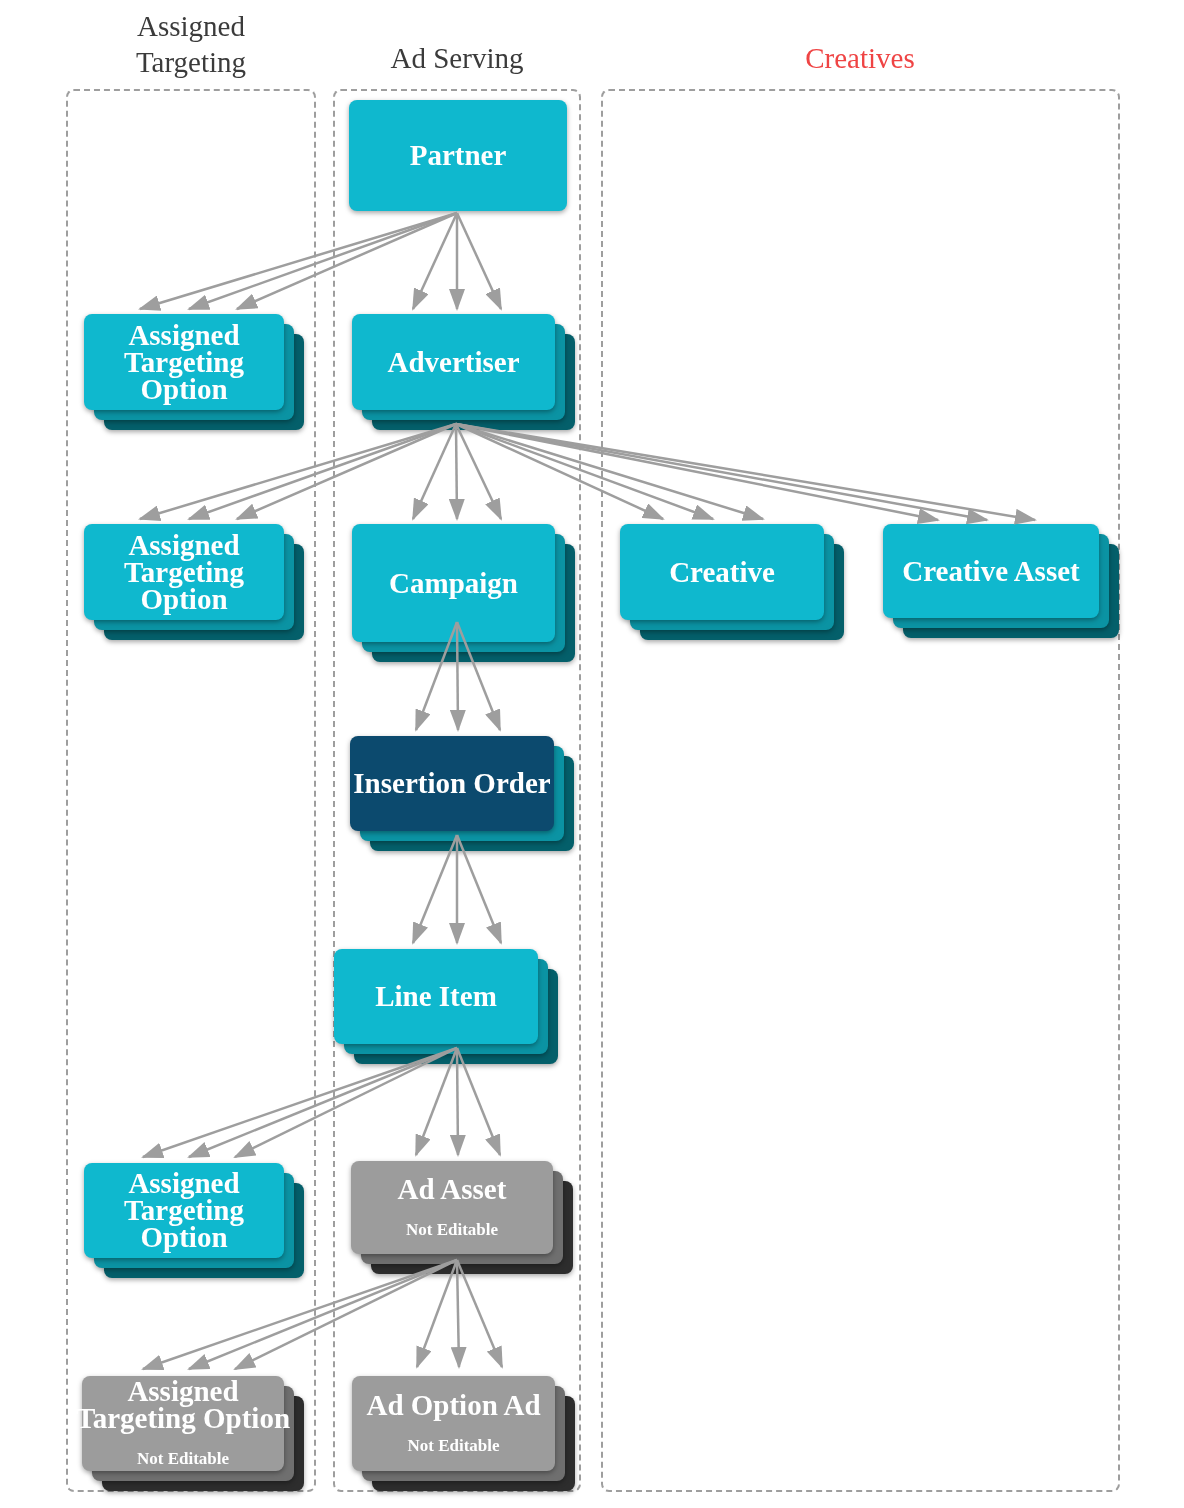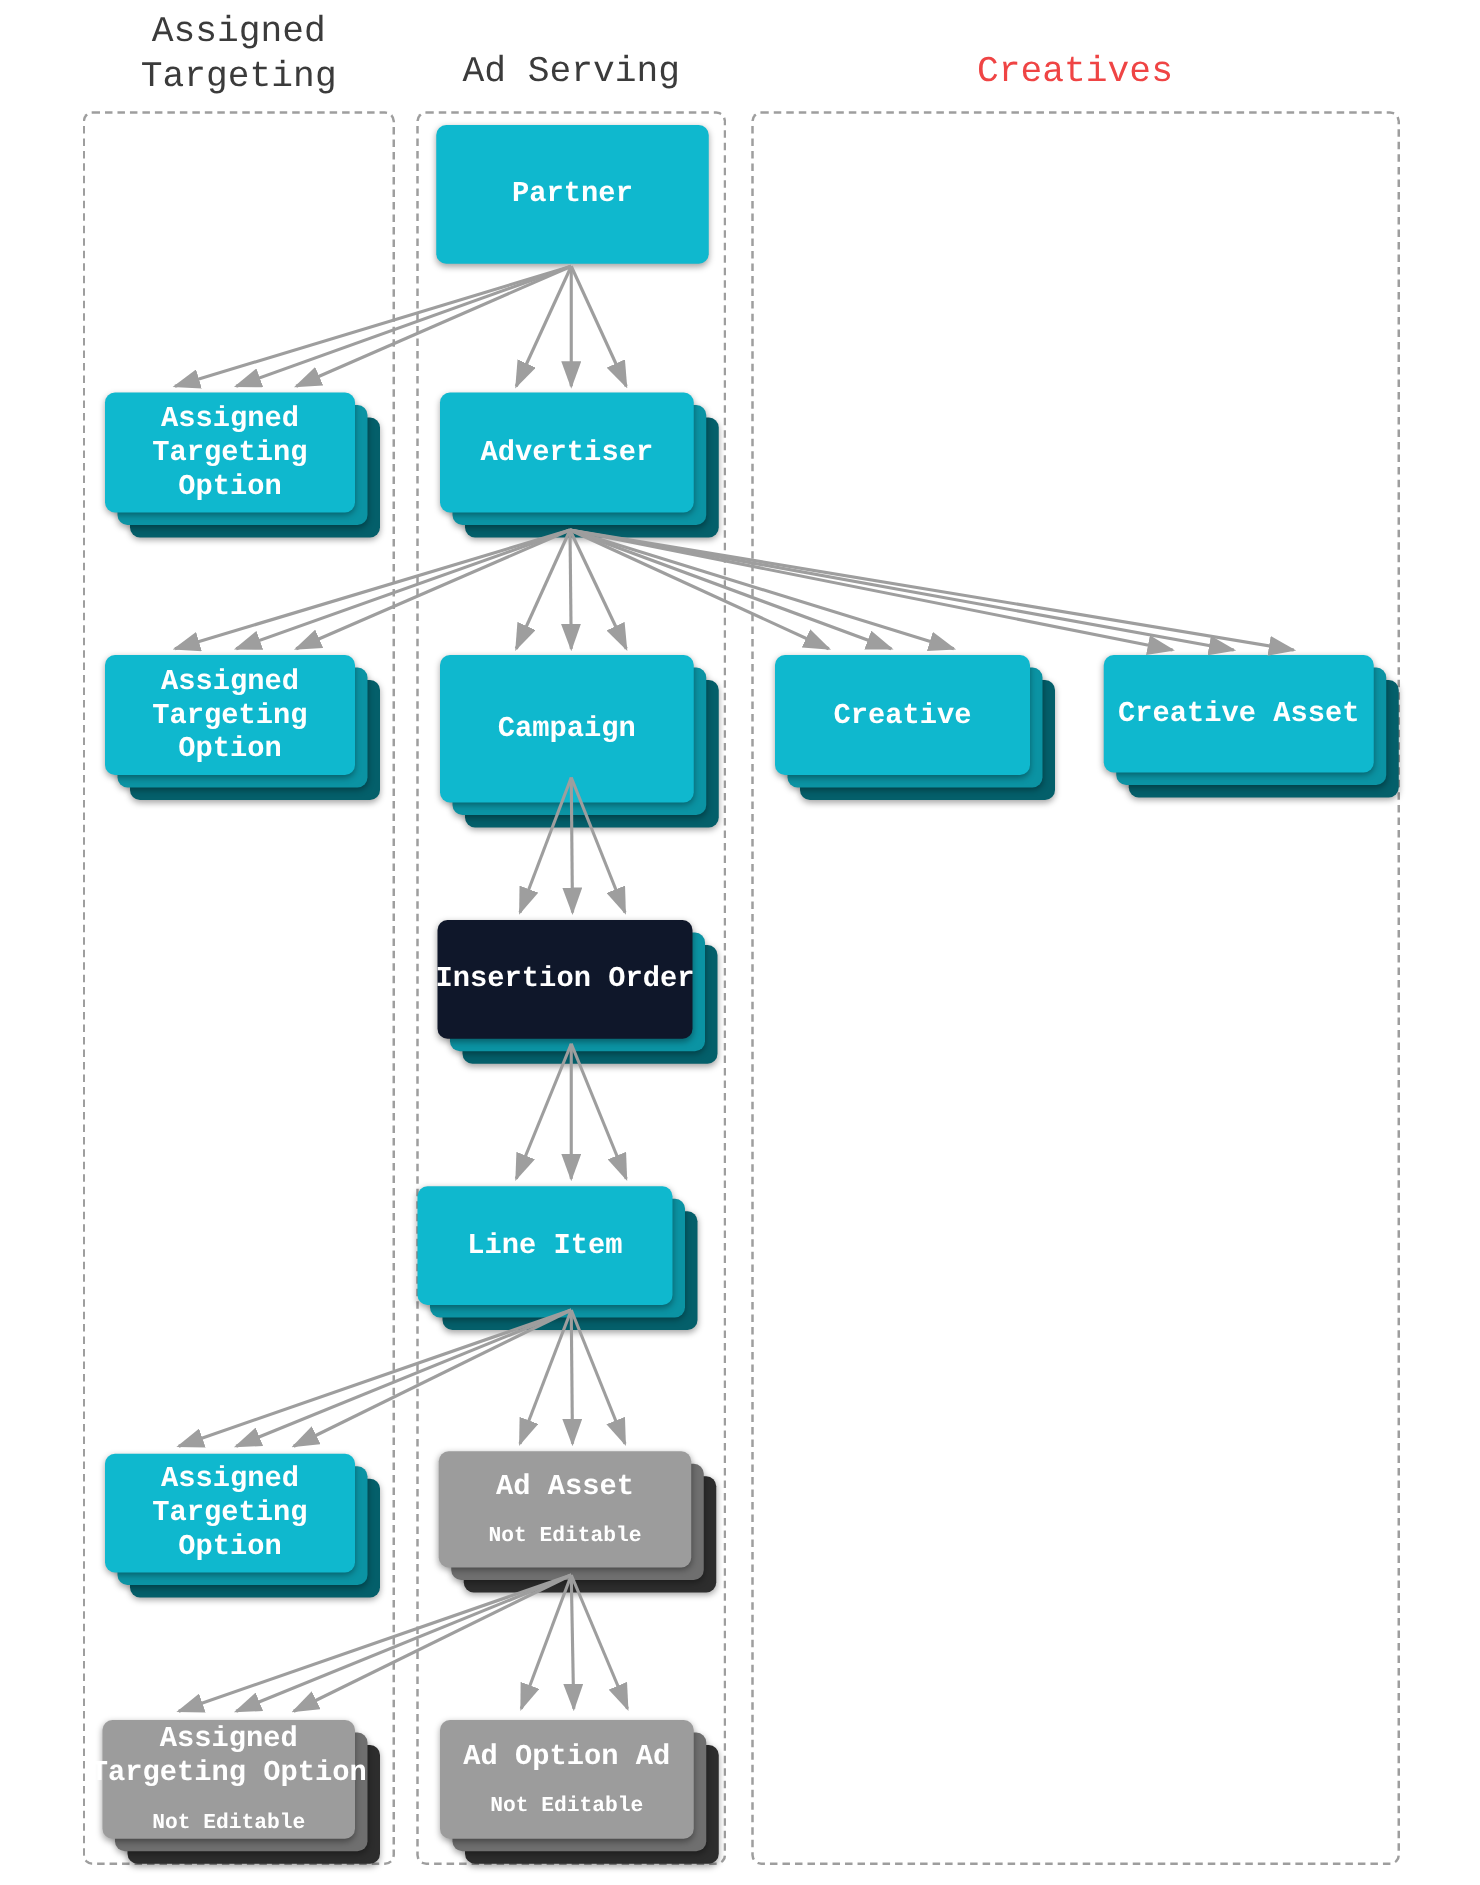--- a/index.html
+++ b/index.html
@@ -1,20 +1,20 @@
 <!DOCTYPE html>
 <html><head>
 <meta charset="utf-8">
 <style>
   html,body{margin:0;padding:0;background:#ffffff;}
   #stage{
     position:relative;
     width:1184px;height:1508px;
     background:#ffffff;
-    font-family:Liberation Mono, monospace;
+    font-family:Liberation Serif, serif;
     overflow:hidden;
   }
   .column{
     position:absolute;
     border:2px dashed #9e9e9e;
     border-radius:8px;
     background:transparent;
     box-sizing:border-box;
   }
   .col-title{
@@ -37,21 +37,21 @@
   .node .face{
     position:absolute;left:0;top:0;right:0;bottom:0;
     border-radius:8px;
     box-shadow:0 2px 5px rgba(0,0,0,0.35);
     display:flex;flex-direction:column;
     align-items:center;justify-content:center;
     color:#ffffff;font-weight:bold;
     text-align:center;
   }
   .node .label-line{
-    font-size:23px;line-height:27px;white-space:nowrap;
+    font-size:29px;line-height:27px;white-space:nowrap;
   }
   .node .sublabel{
     font-size:17px;line-height:20px;margin-top:17px;white-space:nowrap;
   }
   #edges{position:absolute;left:0;top:0;pointer-events:none;}
 </style>
 </head>
 <body>
 
 <div id="stage">
@@ -113,21 +113,21 @@
       <div class="node" style="left: 883px; top: 524px; width: 204px; height: 94px; padding-left: 12px;">
         <div class="layer back" style="background: rgb(4, 95, 106);"></div>
         <div class="layer mid" style="background: rgb(11, 147, 163);"></div>
         <div class="face" style="background: rgb(15, 184, 206);">
           <div class="label-line">Creative Asset</div>
         </div>
       </div>
       <div class="node" style="left: 350px; top: 736px; width: 204px; height: 95px;">
         <div class="layer back" style="background: rgb(4, 95, 106);"></div>
         <div class="layer mid" style="background: rgb(11, 147, 163);"></div>
-        <div class="face" style="background: #0f172a;">
+        <div class="face" style="background: #0c4a6e;">
           <div class="label-line">Insertion Order</div>
         </div>
       </div>
       <div class="node" style="left: 334px; top: 949px; width: 204px; height: 95px; border-radius: 29px;">
         <div class="layer back" style="background: rgb(4, 95, 106);"></div>
         <div class="layer mid" style="background: rgb(11, 147, 163);"></div>
         <div class="face" style="background: rgb(15, 184, 206);">
           <div class="label-line">Line Item</div>
         </div>
       </div>

